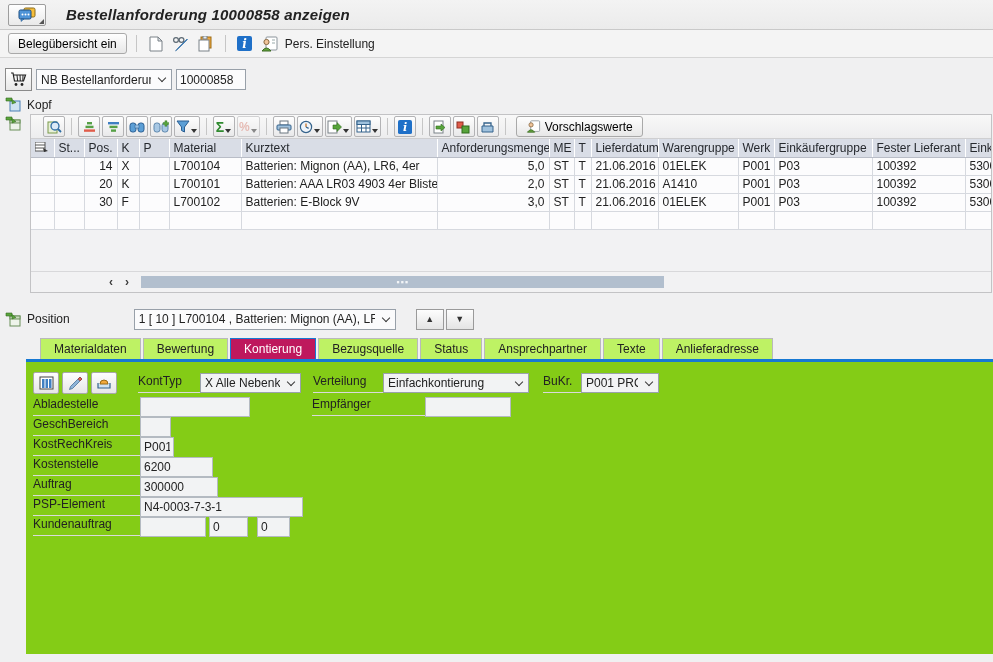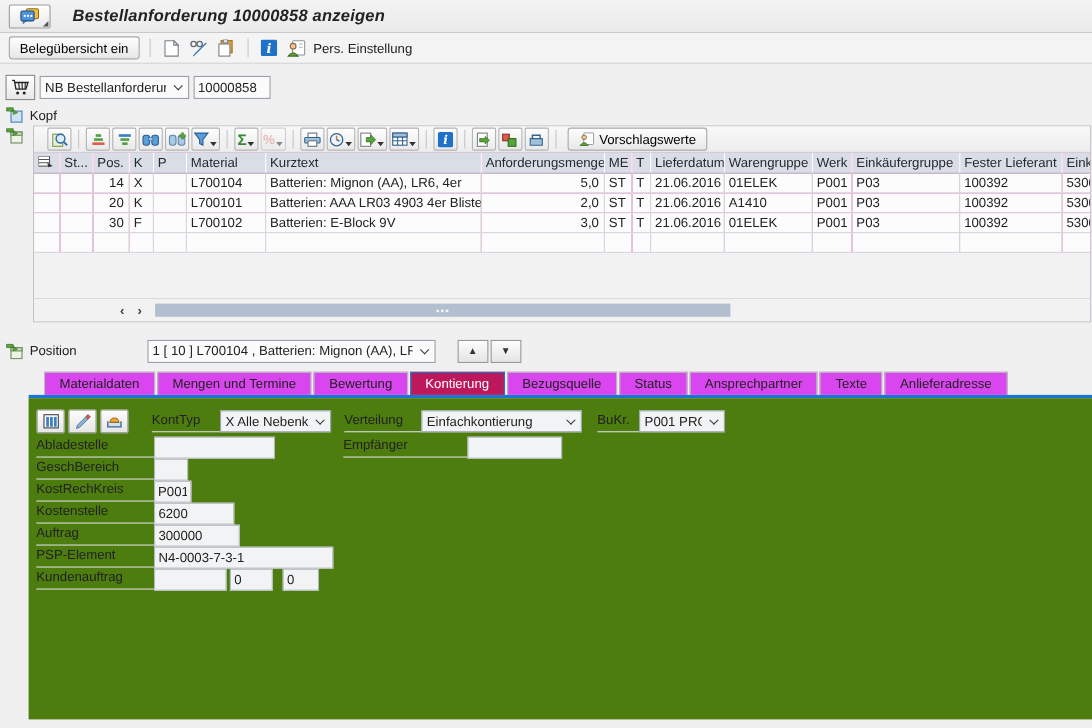--- a/index.html
+++ b/index.html
@@ -98,27 +98,27 @@
   .posrow { display:flex; align-items:center; margin:16px 0 0 5px; gap:6px; }
   .posddl { width:262px; margin-left:58px; }
   .updown { display:flex; gap:2px; margin-left:14px; }
   .ud-btn { width:28px; height:21px; background:linear-gradient(#fdfdfd,#e4e4e4); border:1px solid #9a9a9a;
     display:flex; align-items:center; justify-content:center; font-size:9px; color:#333; cursor:pointer; }
   
   .tabzone { margin:8px 0 0 26px; }
   .tabstrip { display:flex; align-items:flex-end; padding-left:14px; }
   .tab {
     height:21px; display:flex; align-items:center; padding:0 13px;
-    background:#d946ef; border:1px solid #b9b9bb; border-bottom:none; margin-right:2px;
+    background:#bef264; border:1px solid #b9b9bb; border-bottom:none; margin-right:2px;
     cursor:pointer; white-space:nowrap;
   }
   .tab.active { background:#be185d; color:#fff; border-color:#1678d3; }
   .tabline { height:3px; background:#1678d3; }
   
-  .panel { background:#4d7c0f; width:967px; margin-left:26px; height:292px; padding:11px 16px 0 7px; }
+  .panel { background:#84cc16; width:967px; margin-left:26px; height:292px; padding:11px 16px 0 7px; }
   .prow { display:flex; align-items:center; margin-bottom:2px; height:21px; }
   .pbtn { width:26px; height:22px; background:linear-gradient(#fdfdfd,#e6e6e7); border:1px solid #a8a8aa;
     border-radius:2px; display:flex; align-items:center; justify-content:center; margin-right:3px; cursor:pointer; }
   .plabel { display:inline-block; border-bottom:1px solid #dadadb; height:19px; }
   .pfld { height:20px; background:#f2f3f4; border:1px solid #b4bac1; padding:0 3px;
     font-family:"Liberation Sans",sans-serif; font-size:12px; color:#222; }
   .pddl { background:#f2f3f4; border:1px solid #9aa2ab; height:20px; }
   .frow { display:flex; align-items:center; height:20px; margin-bottom:0; }
   .frow .plabel { width:107px; flex:0 0 107px; }
   svg { display:block; }
@@ -536,21 +536,20 @@
   </div>
   <div class="updown">
     <span class="ud-btn">▲</span>
     <span class="ud-btn">▼</span>
   </div>
 </div>
 
 <div class="tabzone">
   <div class="tabstrip">
     <span class="tab">Materialdaten</span>
-    <span class="tab">Mengen und Termine</span>
     <span class="tab">Bewertung</span>
     <span class="tab active">Kontierung</span>
     <span class="tab">Bezugsquelle</span>
     <span class="tab">Status</span>
     <span class="tab">Ansprechpartner</span>
     <span class="tab">Texte</span>
     <span class="tab">Anlieferadresse</span>
   </div>
   <div class="tabline"></div>
 </div>

